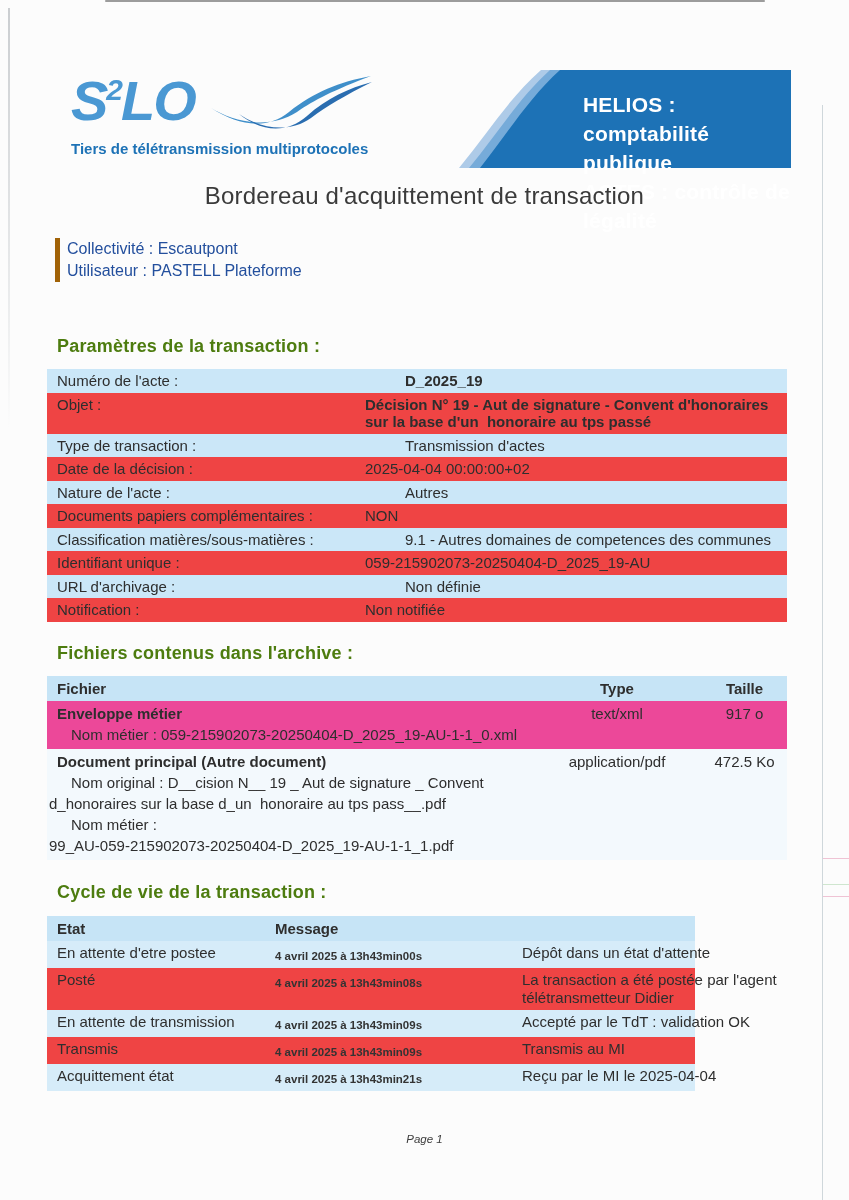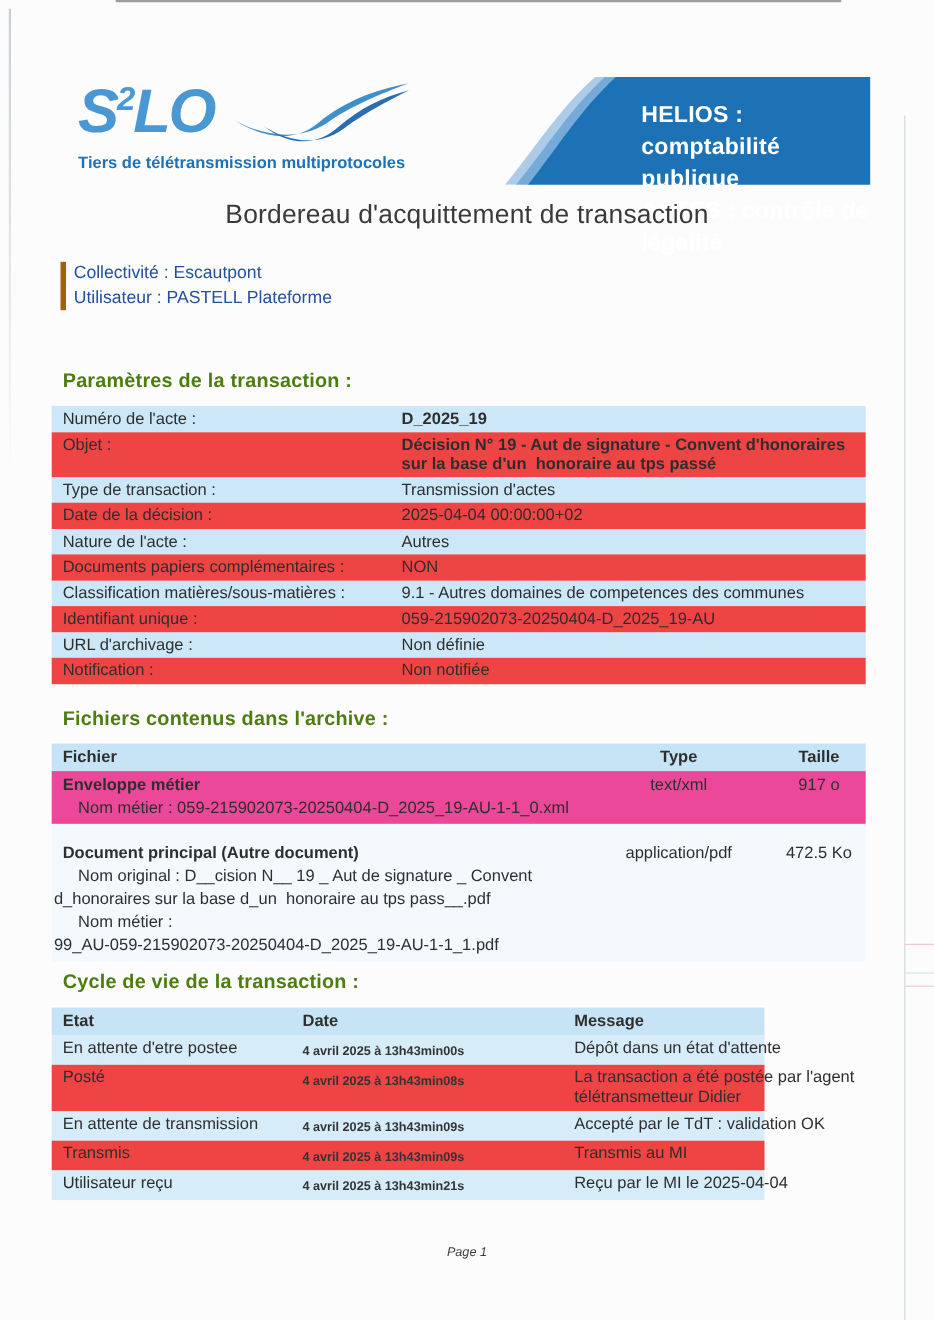--- a/index.html
+++ b/index.html
@@ -34,30 +34,30 @@
   .info-block { position:absolute; left:55px; top:238px; border-left:5px solid #a16207; padding-left:7px; color:#234f9d; font-size:16px; line-height:22px; }
 
   .section-heading { position:absolute; left:57px; font-size:18px; font-weight:bold; color:#4d7c0f; letter-spacing:.2px; }
 
   
   .params-table { position:absolute; left:47px; top:369px; width:740px; font-size:15px; }
   .p-row { display:flex; padding:3px 0 3px 10px; line-height:17.5px; }
   .p-row .p-label { width:308px; flex:none; }
   .p-row .p-value { width:420px; flex:none; white-space:pre-wrap; }
   .p-row.bold-val .p-value { font-weight:bold; }
-  .row-blue { background:#cbe7f8; }
+  .row-blue { background:#cbe7f8;gap:40px; }
   .row-pale { background:#ef4444; }
 
   
   .fichiers-table { position:absolute; left:47px; top:676px; width:740px; font-size:15px; }
   .f-grid { display:grid; grid-template-columns:485px 150px 105px; align-items:start; }
   .f-header { background:#c6e4f6; font-weight:bold; padding:4px 0 4px 10px; line-height:17px; }
   .f-header .f-type, .f-header .f-size { text-align:center; }
   .f-group1 { background:#ec4899; padding:2px 0 4px 0; }
-  .f-group2 { background:#f3f9fd; padding:16px 0 4px 0; }
+  .f-group2 { background:#f3f9fd; padding:2px 0 4px 0; }
   .f-main { padding:2px 0 1px 10px; line-height:18px; }
   .f-name { font-weight:bold; }
   .f-type, .f-size { text-align:center; }
   .f-detail { padding-left:24px; line-height:21px; white-space:pre-wrap; }
   .f-detail.flush { padding-left:2px; }
 
   
   .cycle-table { position:absolute; left:47px; top:916px; width:648px; font-size:15px; }
   .c-grid { display:grid; grid-template-columns:218px 247px 275px; align-items:start; }
   .c-header { background:#c6e4f6; font-weight:bold; padding:4px 0 4px 10px; line-height:17px; }
@@ -183,21 +183,20 @@
       <div class="f-detail">Nom métier :</div>
       <div class="f-detail flush">99_AU-059-215902073-20250404-D_2025_19-AU-1-1_1.pdf</div>
     </div>
   </div>
 
   <div class="section-heading" style="top:882px;">Cycle de vie de la transaction :</div>
 
   <div class="cycle-table">
     <div class="c-grid c-header">
       <span>Etat</span>
-      <span>Date</span>
       <span>Message</span>
     </div>
     <div class="c-grid c-row row-blue2">
       <span class="c-etat">En attente d'etre postee</span>
       <span class="c-date">4 avril 2025 à 13h43min00s</span>
       <span class="c-msg">Dépôt dans un état d'attente</span>
     </div>
     <div class="c-grid c-row row-pale">
       <span class="c-etat">Posté</span>
       <span class="c-date">4 avril 2025 à 13h43min08s</span>
@@ -207,21 +206,21 @@
       <span class="c-etat">En attente de transmission</span>
       <span class="c-date">4 avril 2025 à 13h43min09s</span>
       <span class="c-msg">Accepté par le TdT : validation OK</span>
     </div>
     <div class="c-grid c-row row-pale">
       <span class="c-etat">Transmis</span>
       <span class="c-date">4 avril 2025 à 13h43min09s</span>
       <span class="c-msg">Transmis au MI</span>
     </div>
     <div class="c-grid c-row row-blue2">
-      <span class="c-etat">Utilisateur reçu</span>
+      <span class="c-etat">Acquittement état</span>
       <span class="c-date">4 avril 2025 à 13h43min21s</span>
       <span class="c-msg">Reçu par le MI le 2025-04-04</span>
     </div>
   </div>
 
   <div class="footer">Page 1</div>
 
 </div>
 
 </body></html>

